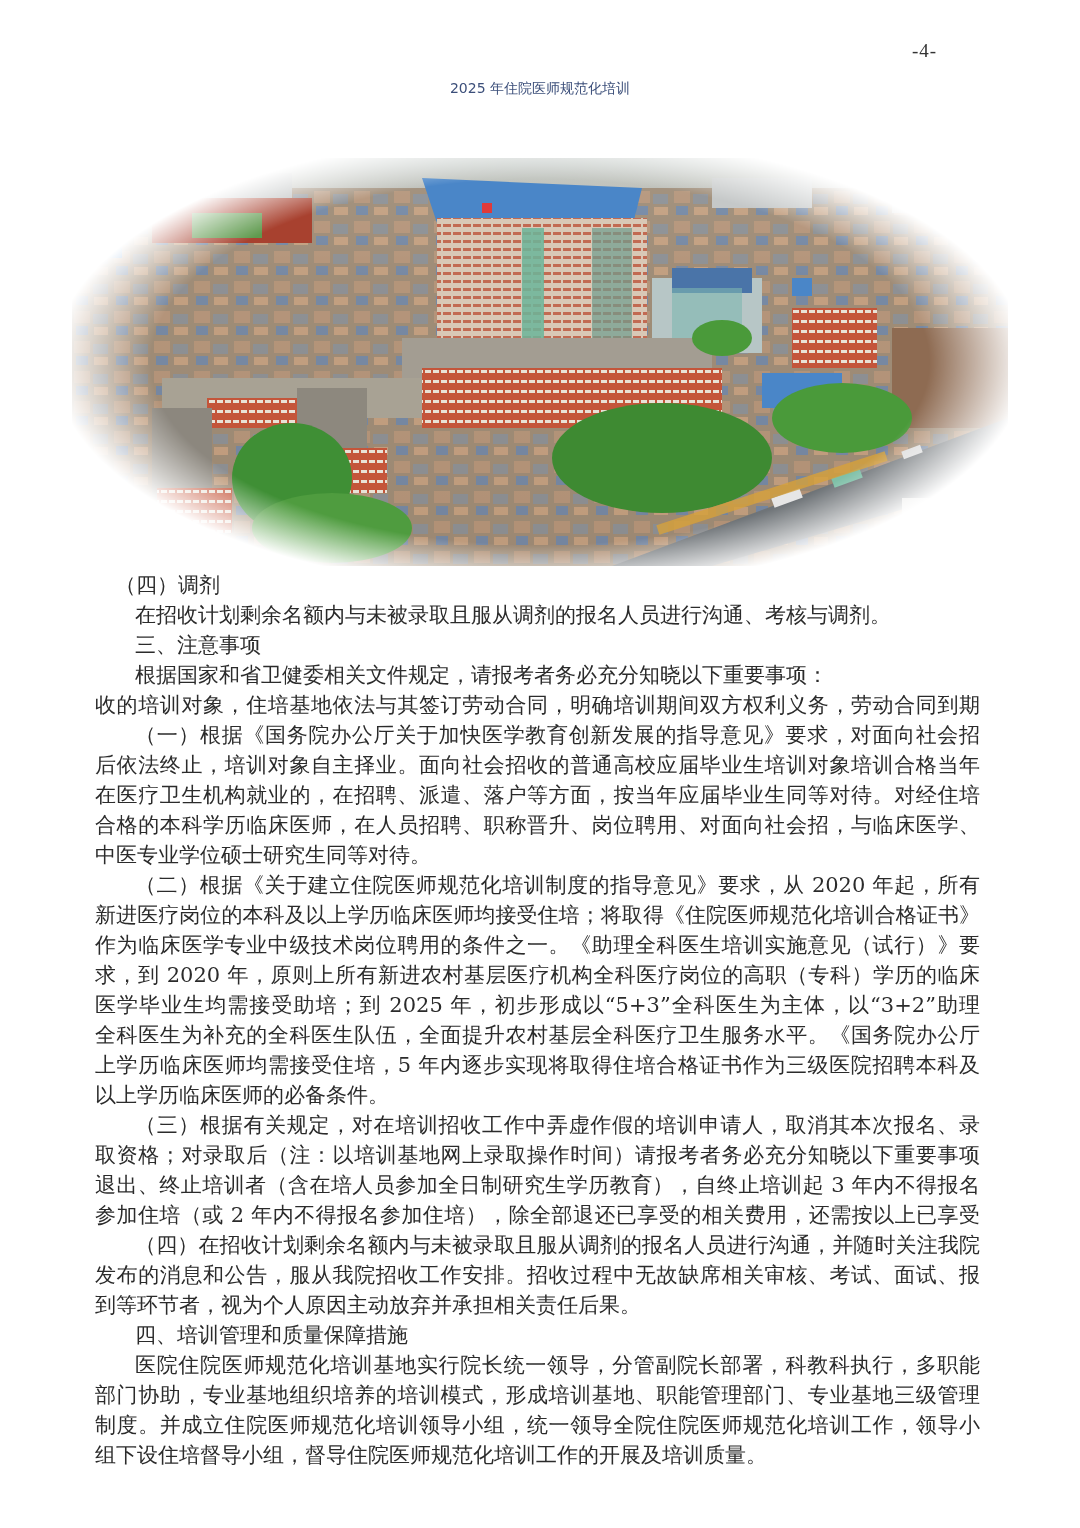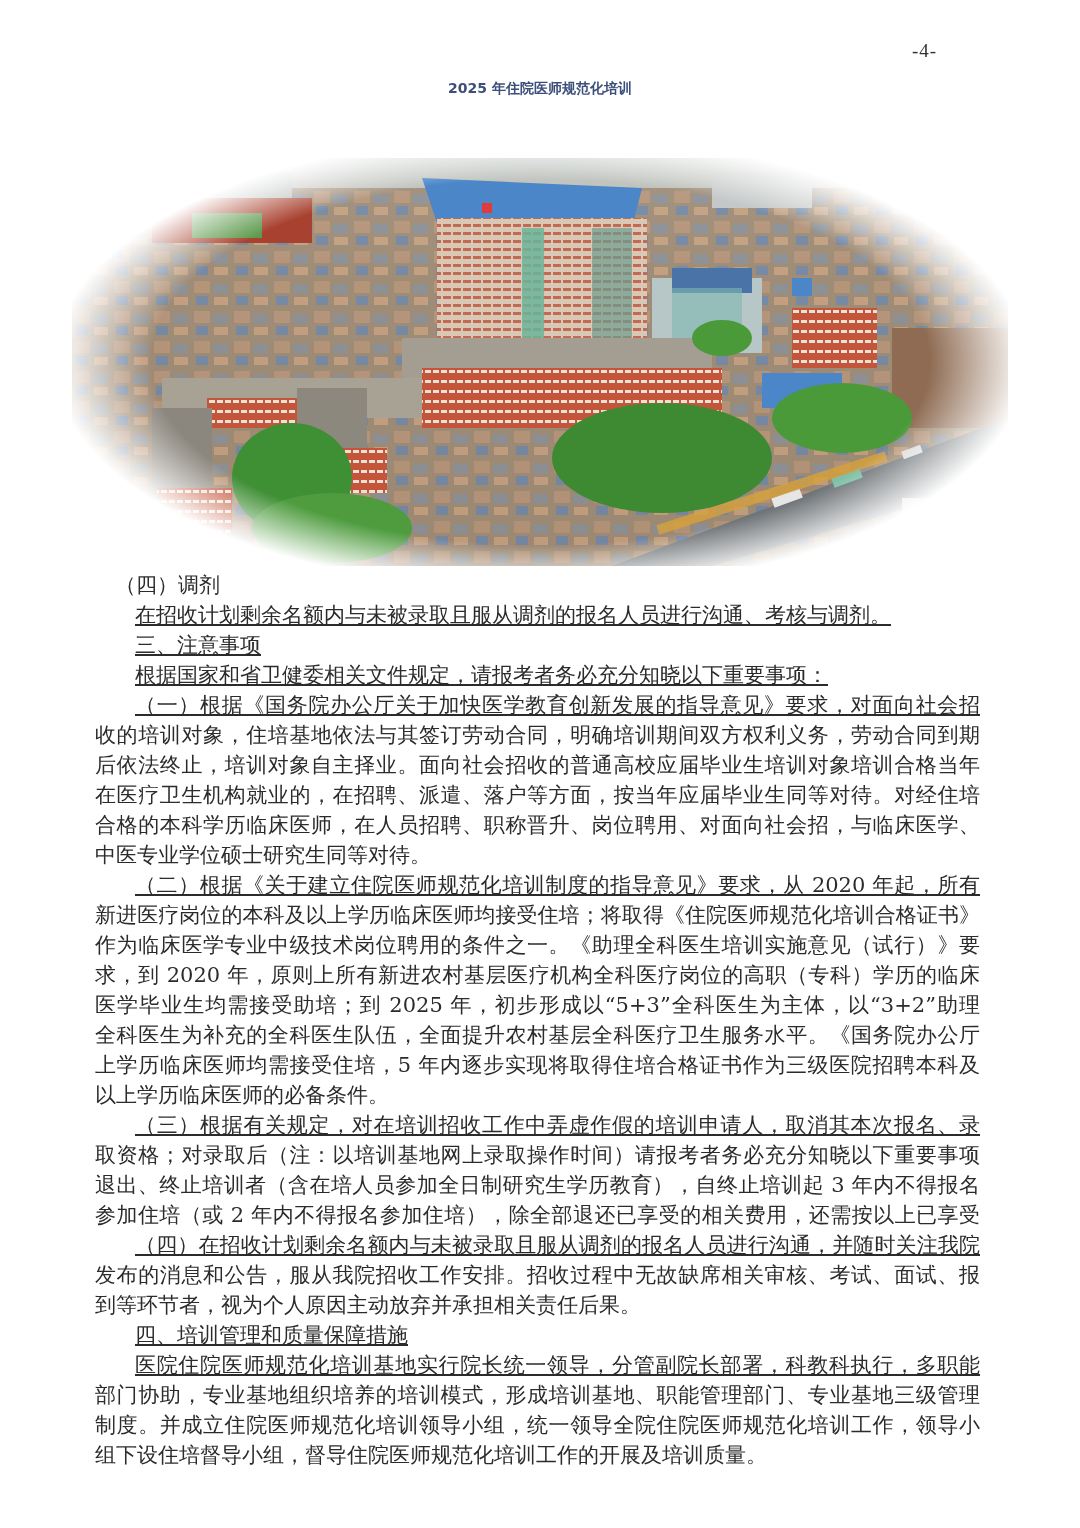--- a/index.html
+++ b/index.html
@@ -24,21 +24,21 @@
     font-family: "Liberation Serif", serif;
     letter-spacing: 1px;
   }
   .header-title {
     position: absolute;
     top: 80px;
     left: 0;
     width: 1080px;
     text-align: center;
     font-size: 14px;
-    font-weight: bold;
+    font-weight: normal;
     color: #3c4f7a;
     font-family: "DejaVu Sans", "Liberation Sans", sans-serif;
   }
   .photo {
     position: absolute;
     left: 72px;
     top: 158px;
     width: 936px;
     height: 408px;
     overflow: hidden;
@@ -57,21 +57,21 @@
     height: 30px;
     line-height: 30px;
     font-size: 21px;
     white-space: nowrap;
     text-align: justify;
     text-align-last: justify;
     letter-spacing: 0px;
   }
   .line.last { text-align-last: left; }
   .indent1 { padding-left: 20px; }
-  .indent2 { padding-left: 40px; text-decoration: underline; }
+  .indent2 { padding-left: 40px; }
 </style>
 </head>
 <body>
 
 <div class="page-number">-4-</div>
 <div class="header-title">2025 年住院医师规范化培训</div>
 
 <div class="photo">
   <svg width="936" height="408" viewBox="0 0 936 408" xmlns="http://www.w3.org/2000/svg">
     <defs>
@@ -152,22 +152,22 @@
     <rect x="830" y="340" width="110" height="70" fill="#d6d6d2"></rect>
   </svg>
 </div>
 
 <div class="body-text">
   <div class="line last indent1">（四）调剂</div>
   <div class="line last indent2">在招收计划剩余名额内与未被录取且服从调剂的报名人员进行沟通、考核与调剂。</div>
   <div class="line last indent2">三、注意事项</div>
   <div class="line last indent2">根据国家和省卫健委相关文件规定，请报考者务必充分知晓以下重要事项：</div>
 
+  <div class="line">收的培训对象，住培基地依法与其签订劳动合同，明确培训期间双方权利义务，劳动合同到期</div>
   <div class="line indent2">（一）根据《国务院办公厅关于加快医学教育创新发展的指导意见》要求，对面向社会招</div>
-  <div class="line">收的培训对象，住培基地依法与其签订劳动合同，明确培训期间双方权利义务，劳动合同到期</div>
   <div class="line">后依法终止，培训对象自主择业。面向社会招收的普通高校应届毕业生培训对象培训合格当年</div>
   <div class="line">在医疗卫生机构就业的，在招聘、派遣、落户等方面，按当年应届毕业生同等对待。对经住培</div>
   <div class="line">合格的本科学历临床医师，在人员招聘、职称晋升、岗位聘用、对面向社会招，与临床医学、</div>
   <div class="line last">中医专业学位硕士研究生同等对待。</div>
 
   <div class="line indent2">（二）根据《关于建立住院医师规范化培训制度的指导意见》要求，从 2020 年起，所有</div>
   <div class="line">新进医疗岗位的本科及以上学历临床医师均接受住培；将取得《住院医师规范化培训合格证书》</div>
   <div class="line">作为临床医学专业中级技术岗位聘用的条件之一。《助理全科医生培训实施意见（试行）》要</div>
   <div class="line">求，到 2020 年，原则上所有新进农村基层医疗机构全科医疗岗位的高职（专科）学历的临床</div>
   <div class="line">医学毕业生均需接受助培；到 2025 年，初步形成以“5+3”全科医生为主体，以“3+2”助理</div>

